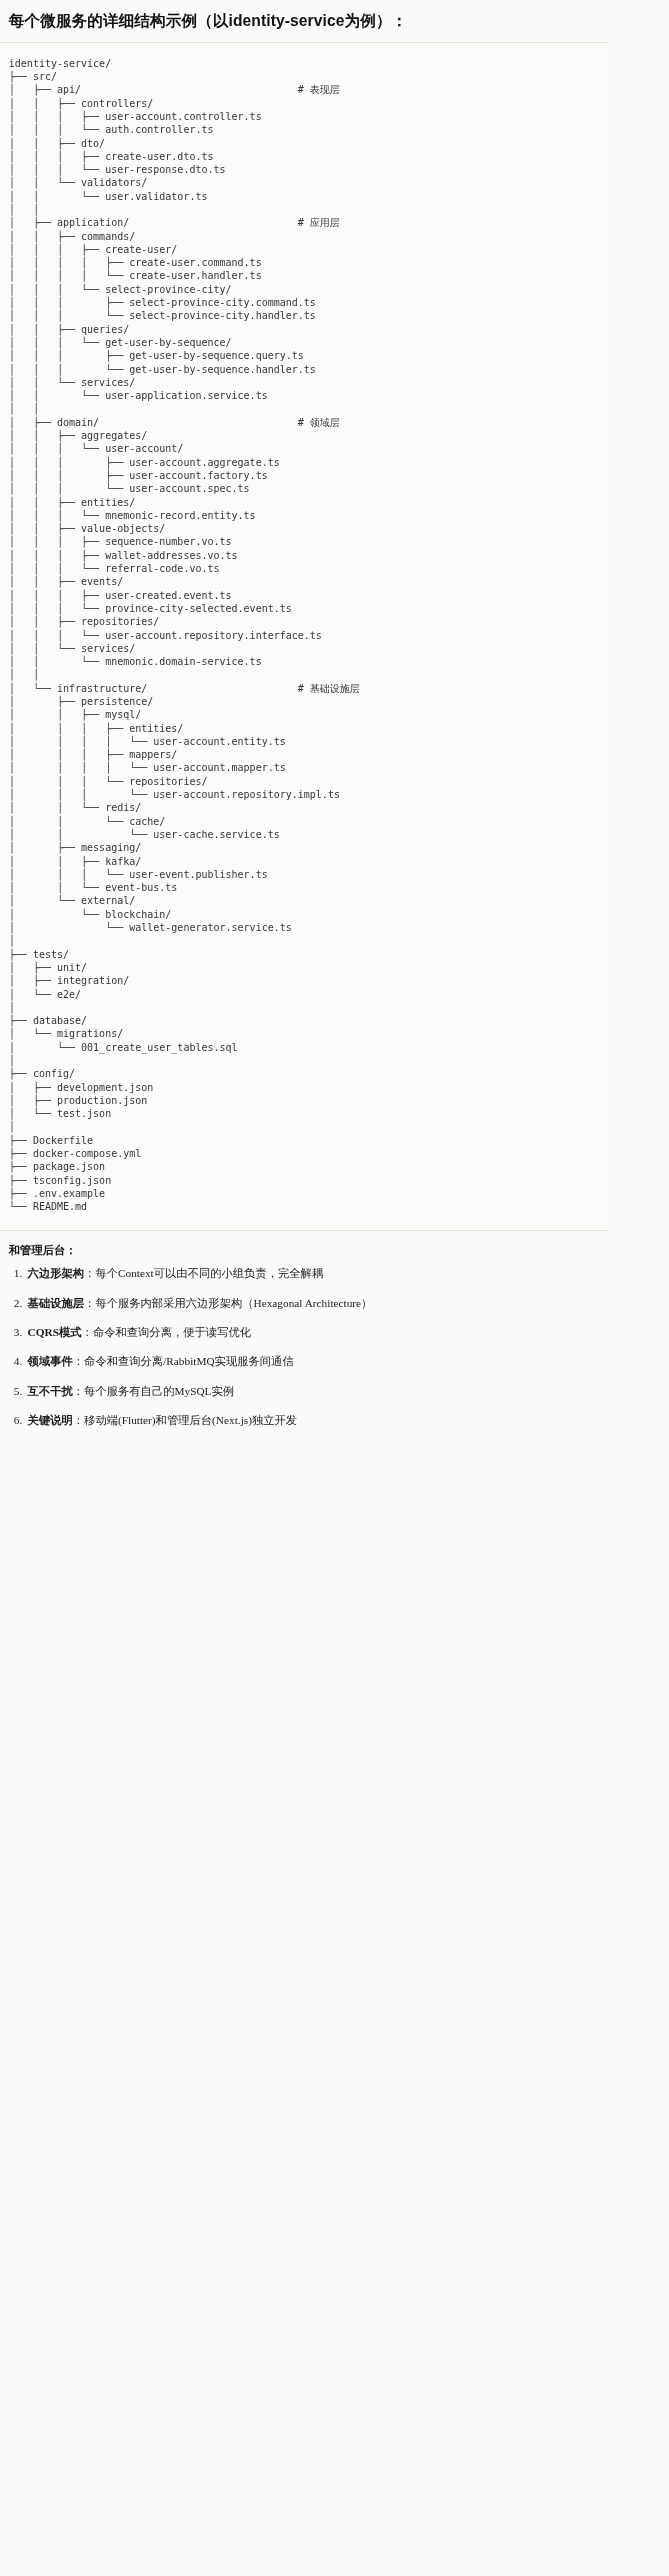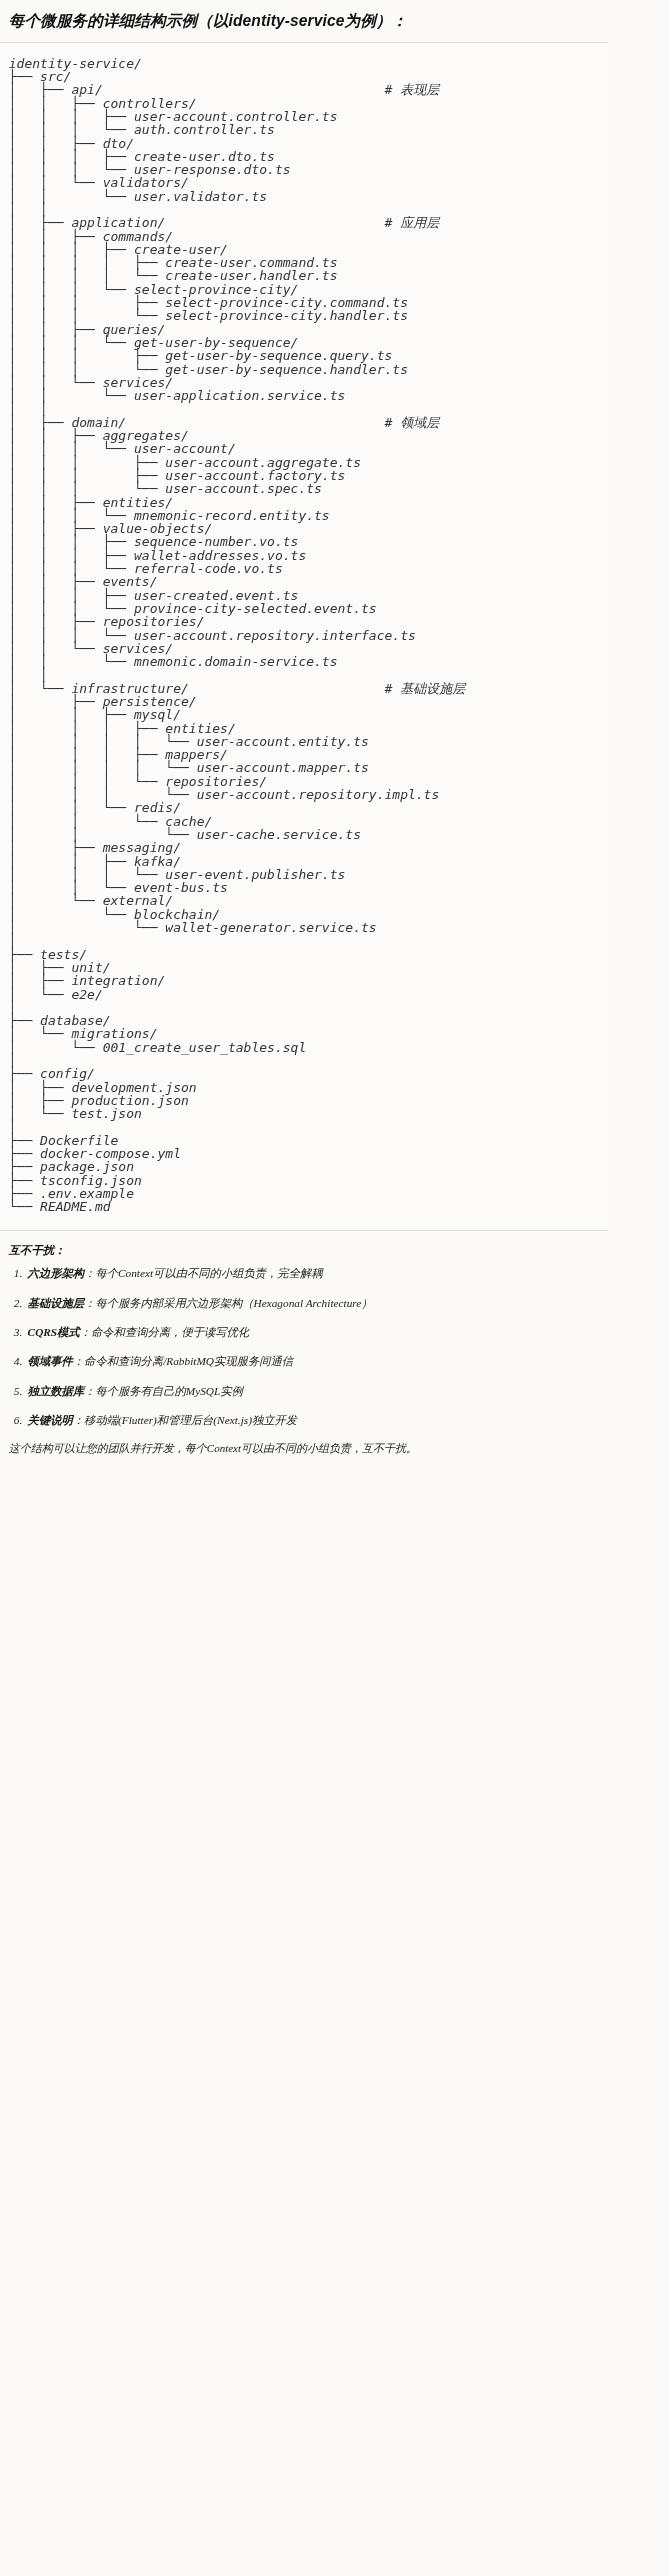--- a/index.html
+++ b/index.html
@@ -10,21 +10,20 @@
   }
   body {
     width: 669px;
     font-family: "Liberation Serif", "DejaVu Serif", serif;
     color: #1a1a1a;
     -webkit-font-smoothing: antialiased;
   }
   .page {
     width: 608px;
     box-sizing: border-box;
-    font-style: italic;
   }
 
   
   .doc-heading {
     font-family: "Liberation Sans", "DejaVu Sans", sans-serif;
     font-weight: bold;
     font-size: 15.6px;
     line-height: 1.35;
     padding: 10px 8.8px 11.3px 8.8px;
     margin: 0;
@@ -40,21 +39,21 @@
 
   
   .code-block {
     background: #fcfbfa;
     padding: 13.8px 8.8px 16.3px 8.8px;
     margin: 0;
   }
   pre.tree {
     margin: 0;
     font-family: "DejaVu Sans Mono", "Liberation Mono", monospace;
-    font-size: 13px;
+    font-size: 10px;
     line-height: 13.3px;
     color: #30353b;
     white-space: pre;
     tab-size: 4;
     letter-spacing: 0px;
   }
 
   
   .notes-wrap {
     padding: 12.5px 8.8px 6.3px 8.8px;
@@ -184,28 +183,27 @@
 ├── docker-compose.yml
 ├── package.json
 ├── tsconfig.json
 ├── .env.example
 └── README.md</pre>
   </div>
 
   <hr class="rule">
 
   <div class="notes-wrap">
-    <h2 class="notes-title">互不干扰：</h2>
+    <h2 class="notes-title">和管理后台：</h2>
 
     <ol class="notes" id="notes-list">
         <li><span class="note-term">六边形架构</span><span>：</span><span>每个Context可以由不同的小组负责，完全解耦</span></li>
         <li><span class="note-term">基础设施层</span><span>：</span><span>每个服务内部采用六边形架构（Hexagonal Architecture）</span></li>
         <li><span class="note-term">CQRS模式</span><span>：</span><span>命令和查询分离，便于读写优化</span></li>
         <li><span class="note-term">领域事件</span><span>：</span><span>命令和查询分离/RabbitMQ实现服务间通信</span></li>
-        <li><span class="note-term">独立数据库</span><span>：</span><span>每个服务有自己的MySQL实例</span></li>
+        <li><span class="note-term">互不干扰</span><span>：</span><span>每个服务有自己的MySQL实例</span></li>
         <li><span class="note-term">关键说明</span><span>：</span><span>移动端(Flutter)和管理后台(Next.js)独立开发</span></li>
       </ol>
 
-    <p class="closing">这个结构可以让您的团队并行开发，每个Context可以由不同的小组负责，互不干扰。</p>
   </div>
 
 </div>
 
 
 </body></html>

